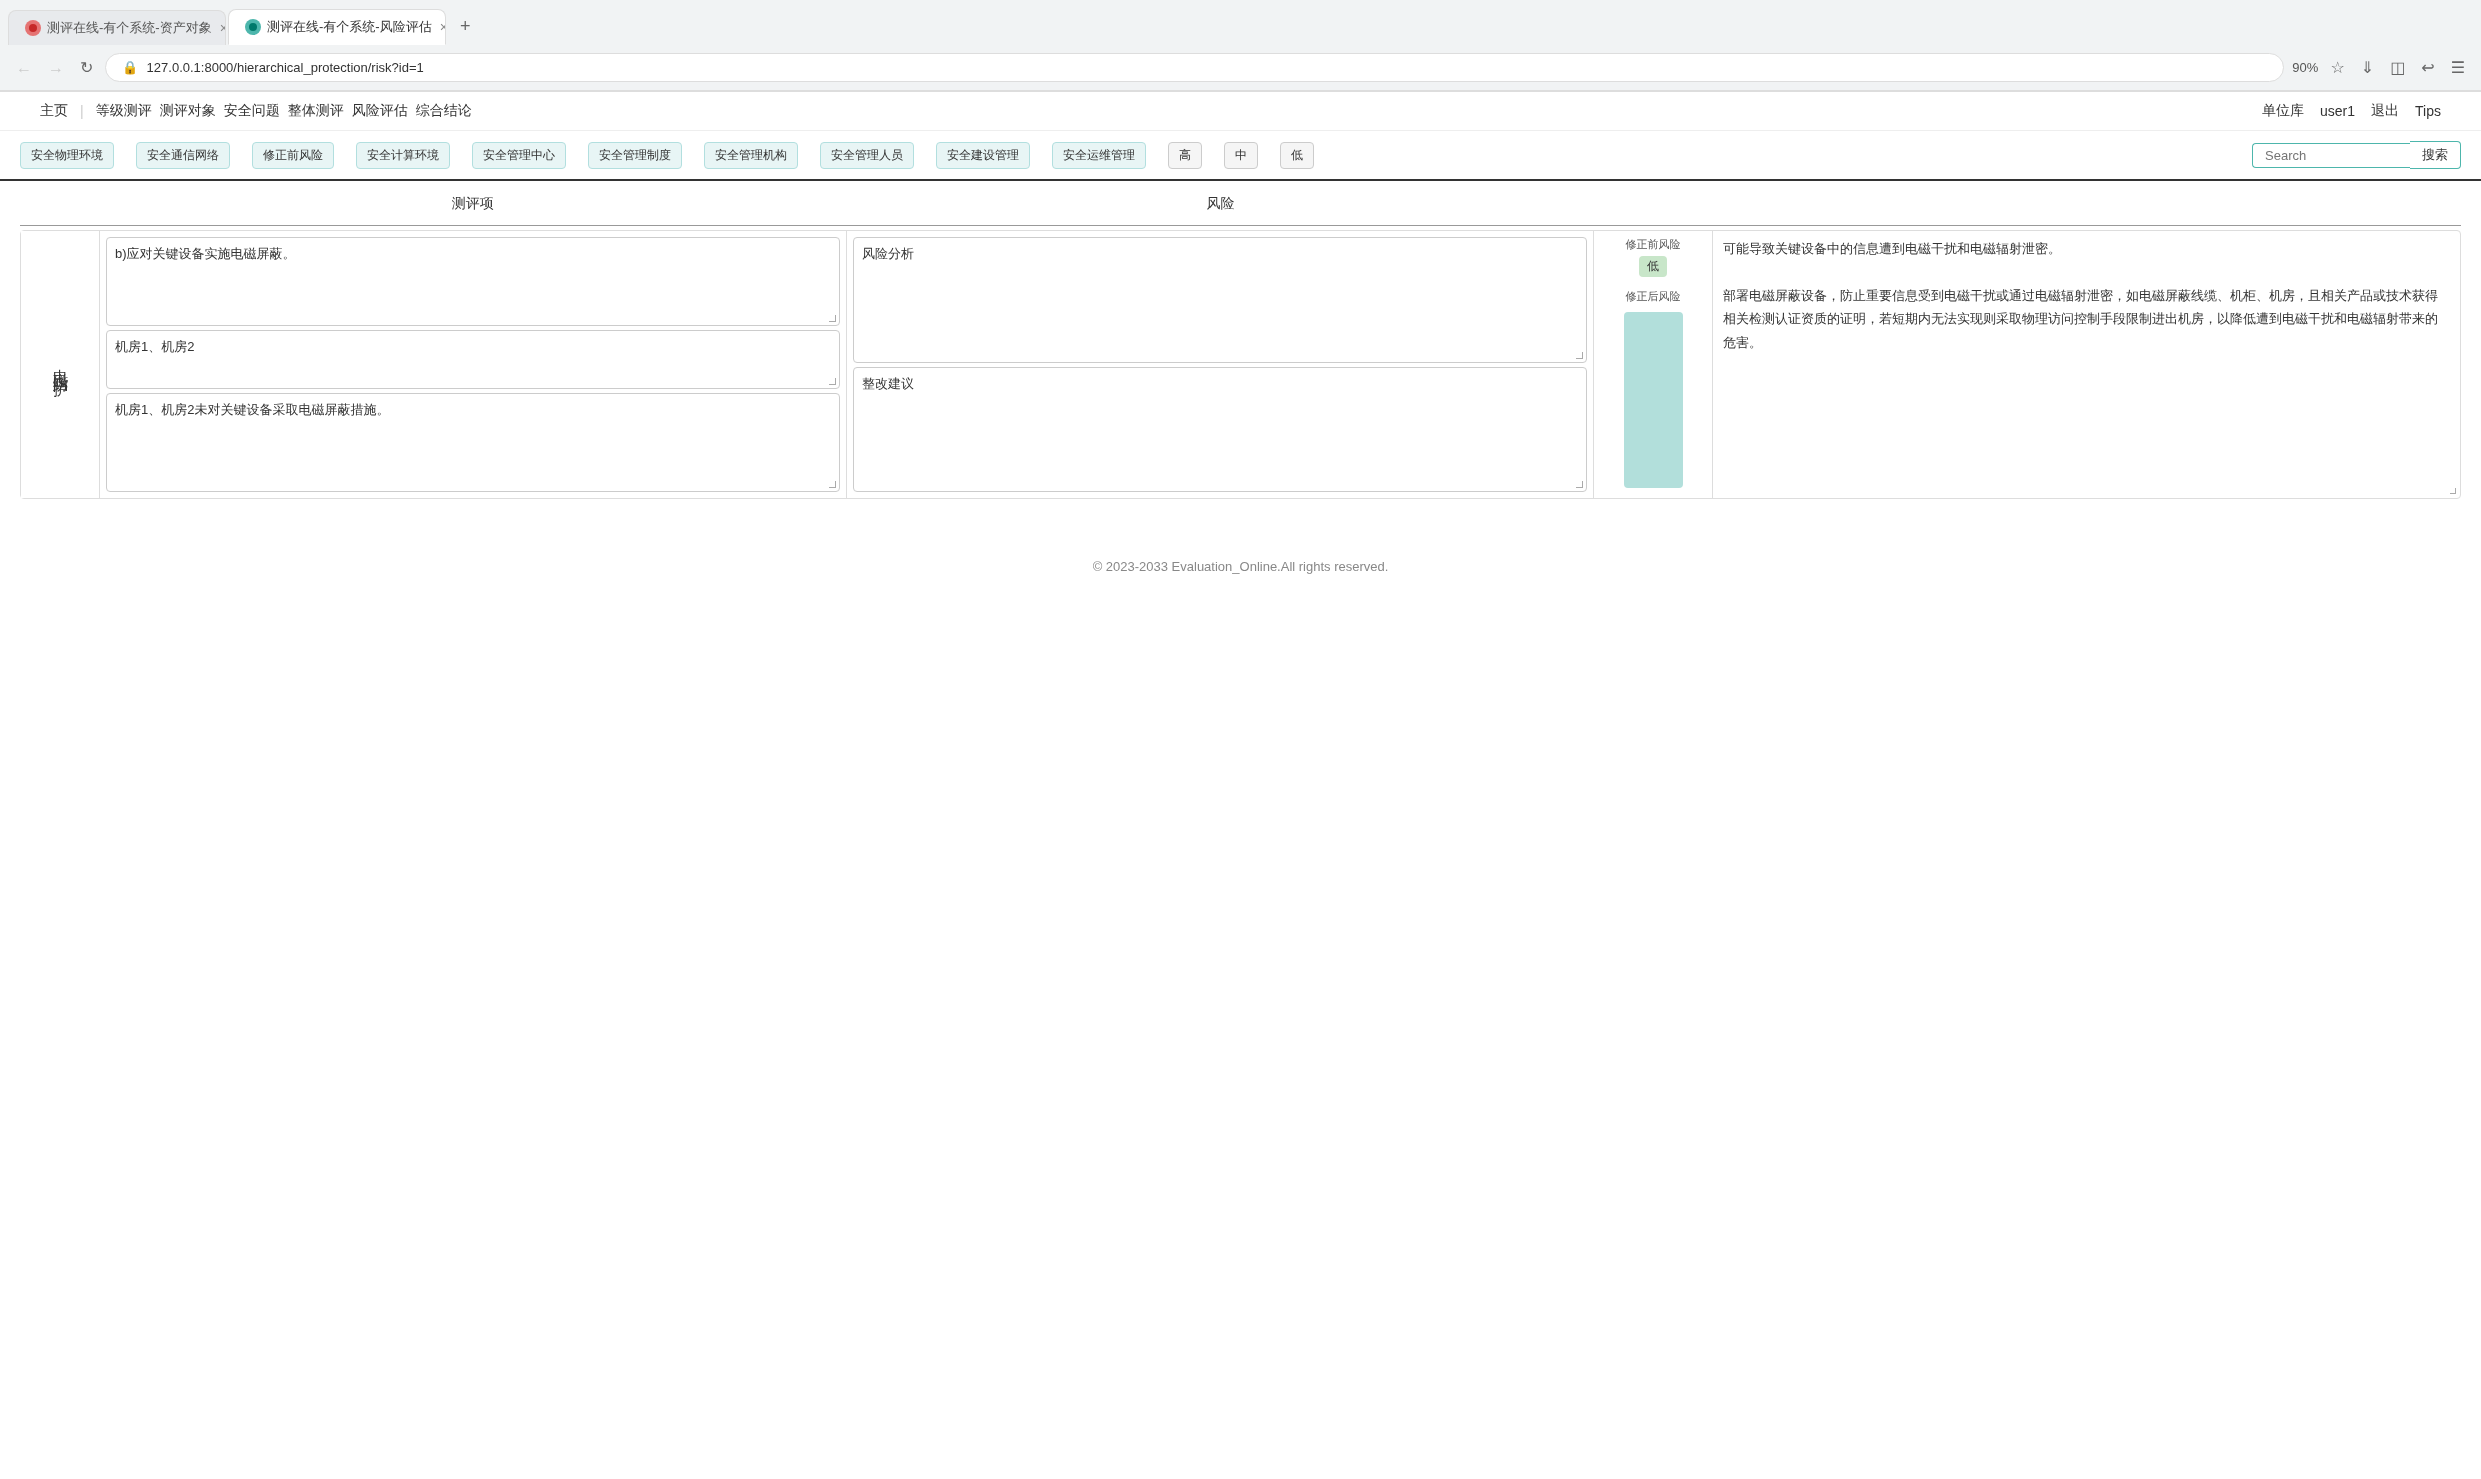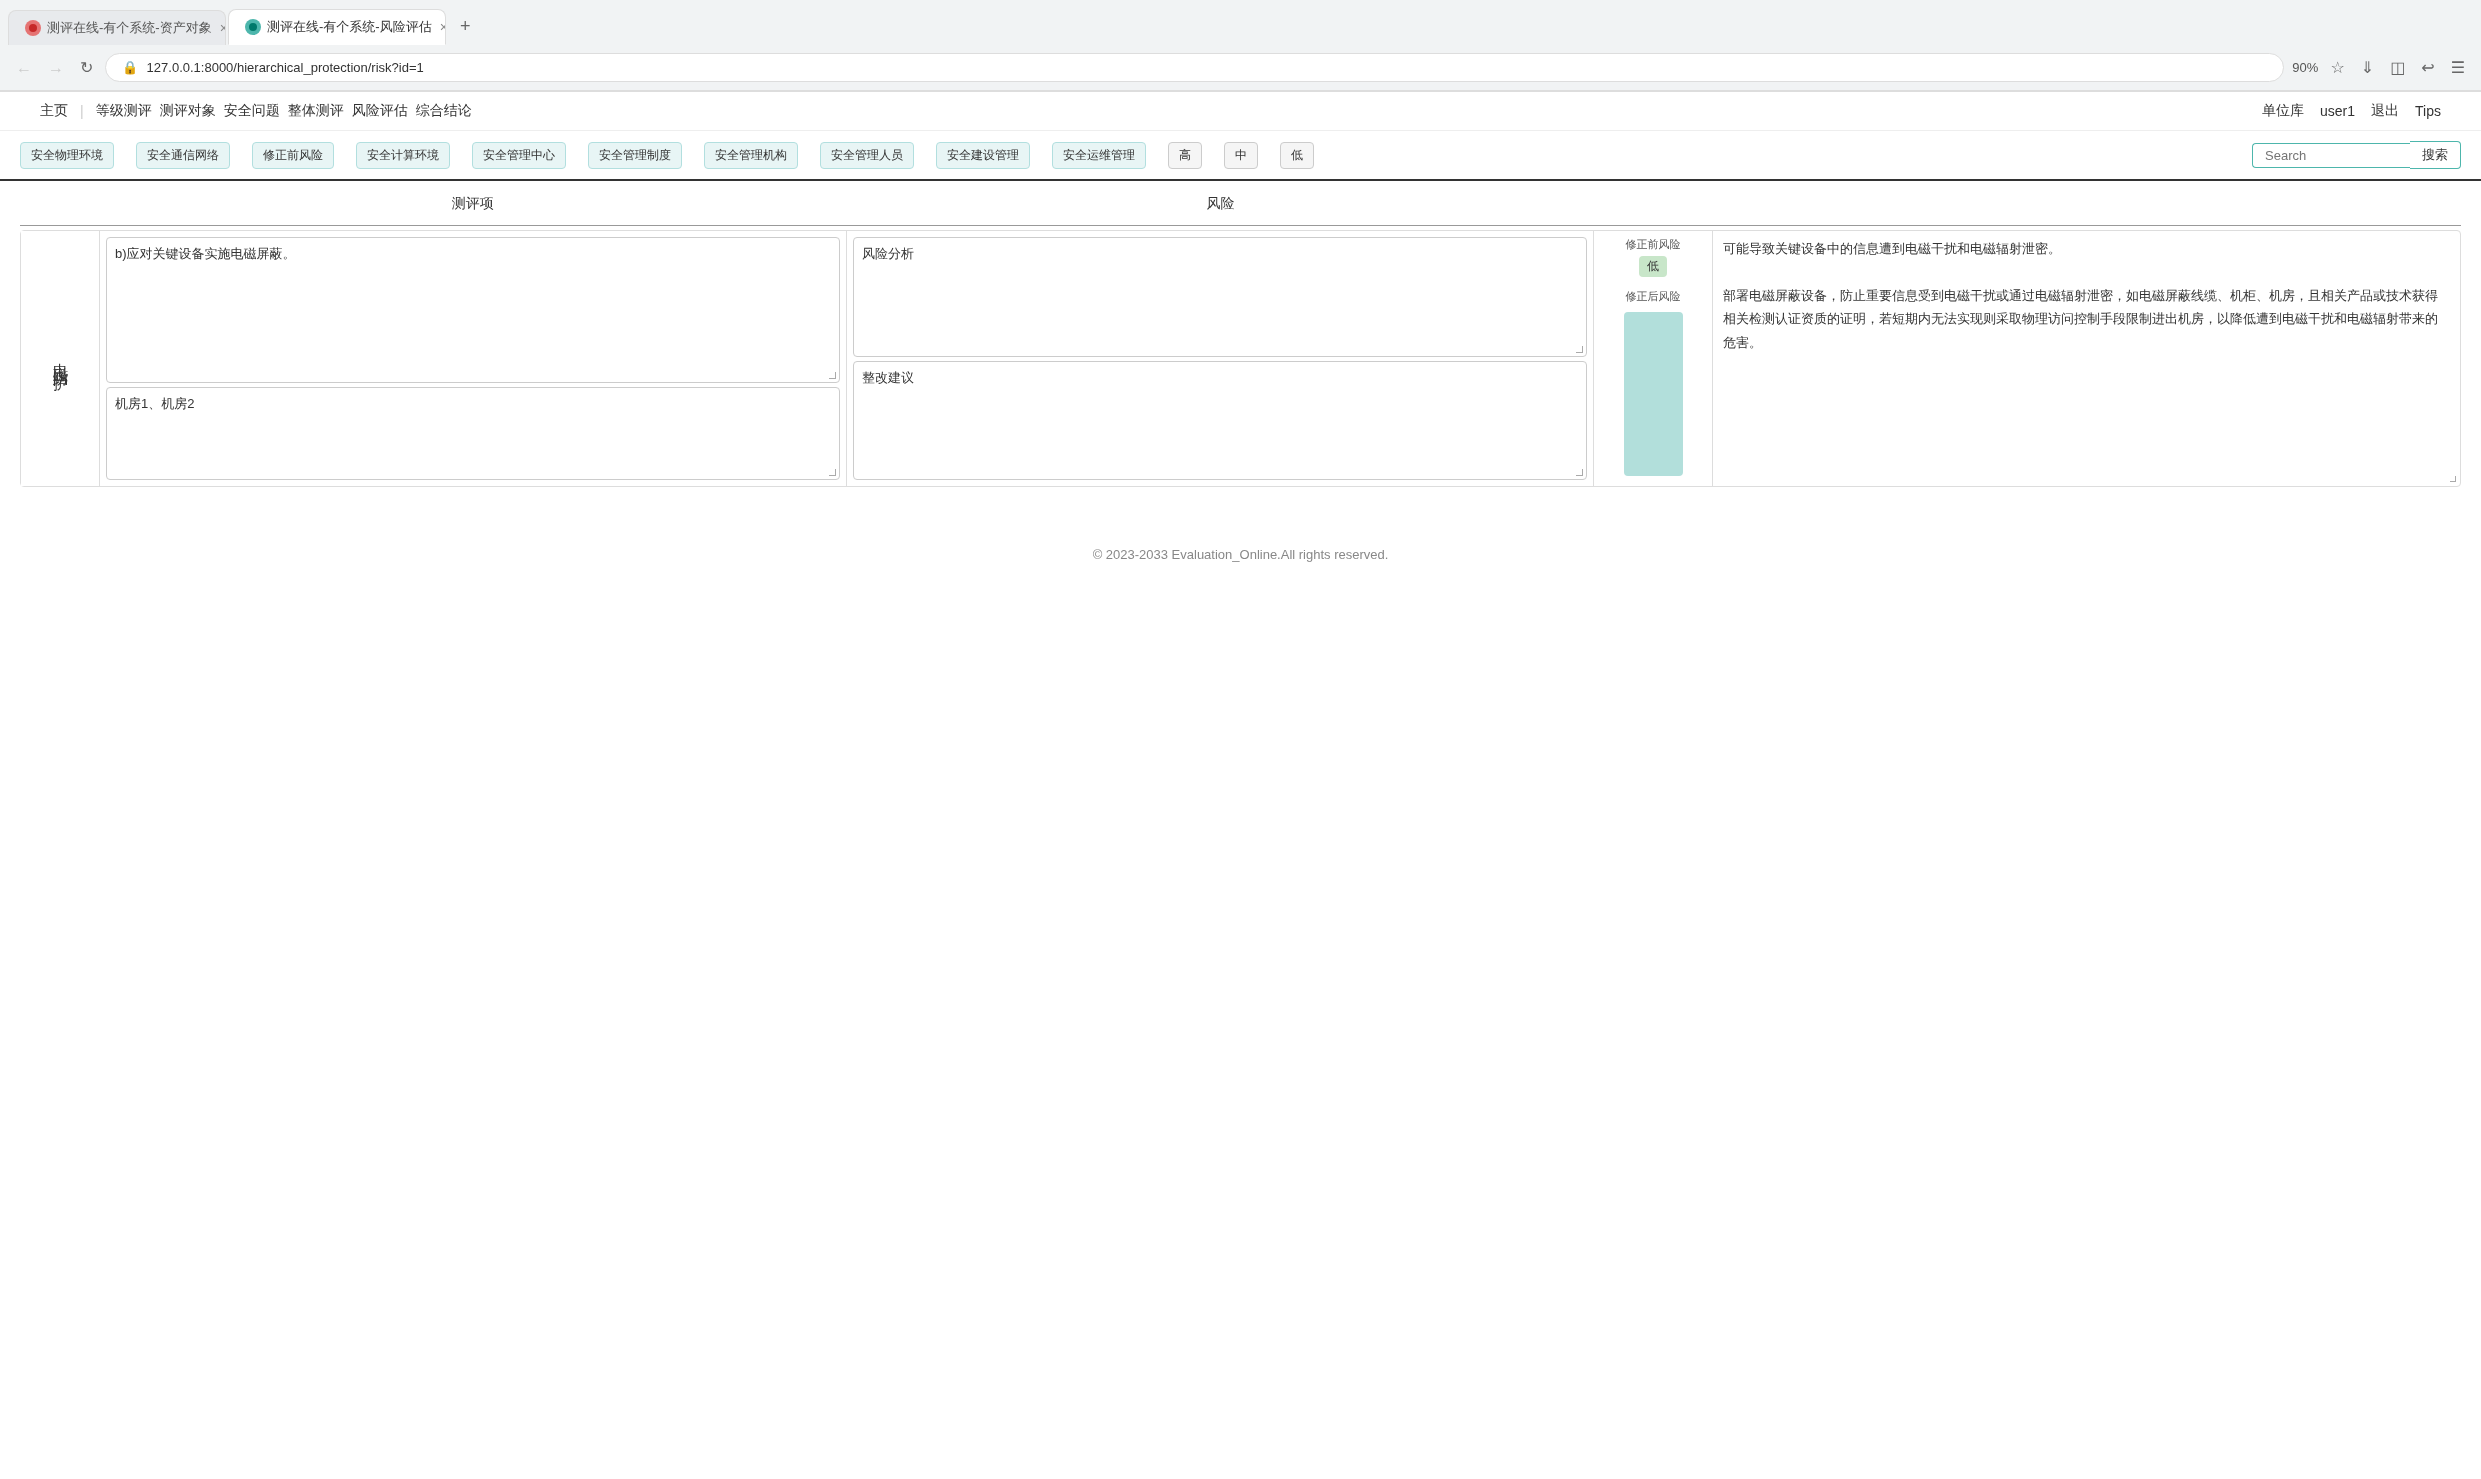--- a/index.html
+++ b/index.html
@@ -161,20 +161,24 @@
 
     <div class="col-ce">
       <div class="textarea-mimic" style="flex:1; min-height:89px; position:relative;">
         <span>b)应对关键设备实施电磁屏蔽。</span>
         <div class="resize-handle"></div>
       </div>
       <div class="textarea-mimic" style="flex:0.6; min-height:59px; position:relative;">
         <span>机房1、机房2</span>
         <div class="resize-handle"></div>
       </div>
+      <div class="textarea-mimic" style="flex:1.2; min-height:99px; position:relative;">
+        <span>机房1、机房2未对关键设备采取电磁屏蔽措施。</span>
+        <div class="resize-handle"></div>
+      </div>
     </div>
 
     <div class="col-manual">
       <div class="textarea-mimic" style="flex:1; min-height:99px; position:relative;">
         <span>风险分析</span>
         <div class="resize-handle"></div>
       </div>
       <div class="textarea-mimic" style="flex:1; min-height:99px; position:relative;">
         <span>整改建议</span>
         <div class="resize-handle"></div>

